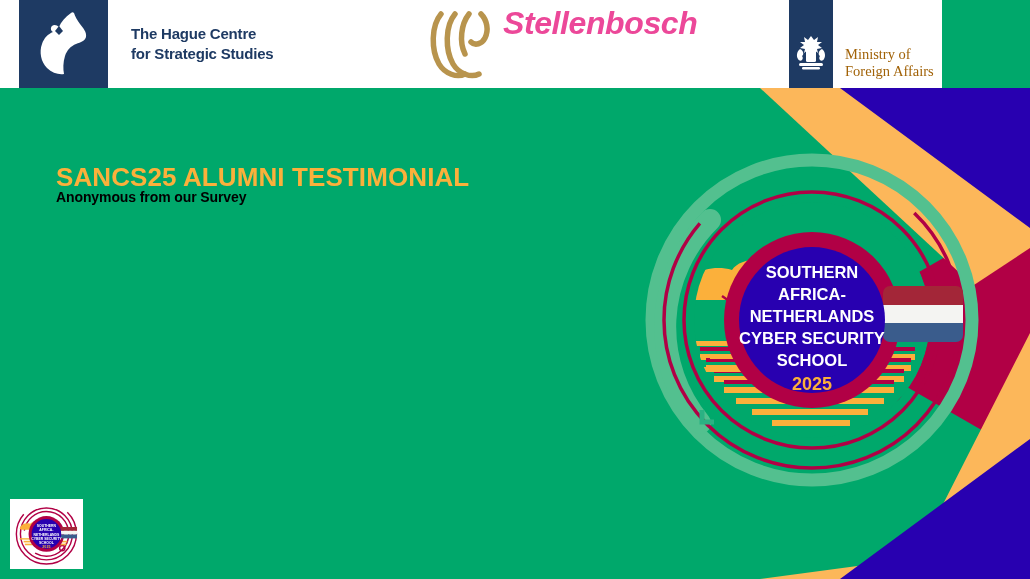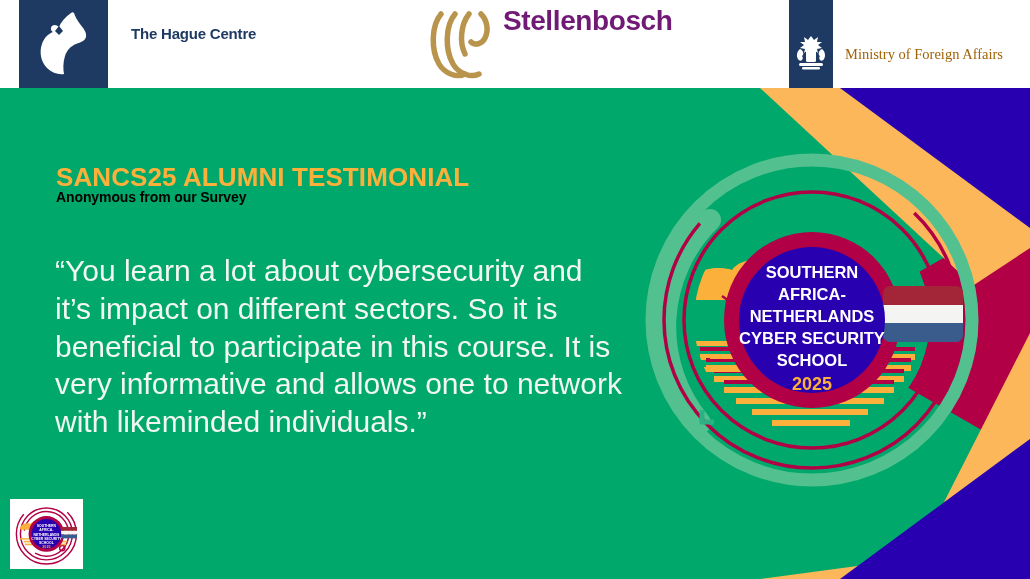--- a/index.html
+++ b/index.html
@@ -8,38 +8,38 @@
     font-family:"Liberation Sans", sans-serif;
     background:#ffffff;
   }
   #slide {
     position:relative; width:1030px; height:579px; overflow:hidden;
     background:#00a86b;
   }
 
   
   .header {
-    position:absolute; left:0; top:0; width:1030px; height:88px;
+    position:absolute; left:0; top:0; width:942px; height:88px;
     background:#ffffff; z-index:40;
   }
   .logo-hcss {
     position:absolute; left:19px; top:0px; width:89px; height:88px;
     background:#1e3a63;
   }
   .hcss-text {
     position:absolute; left:131px; top:24px;
     color:#1e3a63; font-size:15px; font-weight:bold; line-height:1.35;
     letter-spacing:-0.2px;
   }
   .logo-sun-mark {
     position:absolute; left:425px; top:6px; width:72px; height:76px;
   }
   .sun-title {
     position:absolute; left:503px; top:5px;
-    color:#701a75; font-size:28px; font-weight:bold; letter-spacing:-0.4px;
+    color:#ec4899; font-size:32px; font-weight:bold; letter-spacing:-0.4px;font-style:italic;
   }
   .sun-sub {
     position:absolute; left:504px; top:38px;
     color:#7a2b4b; font-size:11.5px; letter-spacing:1.9px; line-height:1.38;
   }
   .logo-minfa {
     position:absolute; left:789px; top:0px; width:44px; height:88px;
     background:#1e3a63;
   }
   .minfa-text {
@@ -169,21 +169,20 @@
     <text x="172" y="130" text-anchor="middle" fill="#ffffff" font-family="Liberation Sans, sans-serif" font-size="16.5" font-weight="bold">SOUTHERN</text>
     <text x="172" y="152" text-anchor="middle" fill="#ffffff" font-family="Liberation Sans, sans-serif" font-size="16.5" font-weight="bold">AFRICA-</text>
     <text x="172" y="174" text-anchor="middle" fill="#ffffff" font-family="Liberation Sans, sans-serif" font-size="16.5" font-weight="bold">NETHERLANDS</text>
     <text x="172" y="196" text-anchor="middle" fill="#ffffff" font-family="Liberation Sans, sans-serif" font-size="16.5" font-weight="bold">CYBER SECURITY</text>
     <text x="172" y="218" text-anchor="middle" fill="#ffffff" font-family="Liberation Sans, sans-serif" font-size="16.5" font-weight="bold">SCHOOL</text>
     <text x="172" y="242" text-anchor="middle" fill="#fbb03b" font-family="Liberation Sans, sans-serif" font-size="18" font-weight="bold">2025</text>
   </svg>
 
   <div class="title">SANCS25 ALUMNI TESTIMONIAL</div>
   <div class="subtitle">Anonymous from our Survey</div>
-  <div class="quote">“You learn a lot about cybersecurity and it’s impact on different sectors. So it is beneficial to participate in this course. It is very informative and allows one to network with likeminded individuals.”</div>
 
   <div class="mini-logo">
     <svg viewBox="0 0 345 345" width="73" height="70">
       <rect x="0" y="0" width="345" height="345" fill="#ffffff"></rect>
       <circle cx="172" cy="172" r="148" fill="none" stroke="#b10045" stroke-width="7" stroke-dasharray="690 240" stroke-dashoffset="120"></circle>
       <circle cx="172" cy="172" r="128" fill="none" stroke="#b10045" stroke-width="7"></circle>
       <circle cx="172" cy="172" r="110" fill="none" stroke="#b10045" stroke-width="7" stroke-dasharray="560 130" stroke-dashoffset="330"></circle>
       <circle cx="250" cy="242" r="13" fill="none" stroke="#b10045" stroke-width="7"></circle>
       <g>
         <path d="M 42 141 C 48 124 72 116 92 122 C 100 110 126 108 138 118
@@ -215,20 +214,21 @@
       <svg viewBox="0 0 89 88" width="89" height="88">
         <path d="M 52 13 C 46 17 42 22 40 27 C 38 25 35 24 33 26 C 31 28 32 31 34 32
                  C 29 34 25 38 23 44 C 20 52 22 62 28 68 C 33 73 40 75 45 74
                  C 44 69 44 62 46 56 C 48 50 52 46 57 44 C 62 42 66 41 67 37
                  C 68 32 64 28 61 24 C 58 20 56 16 55 13 C 54 12 53 12 52 13 Z" fill="#ffffff"></path>
         <path d="M 40 26 L 44 31 L 40 35 L 36 31 Z" fill="#1e3a63"></path>
       </svg>
     </div>
     <div class="hcss-text">
       <div>The Hague Centre</div>
+      <div>for Strategic Studies</div>
     </div>
 
     <svg class="logo-sun-mark" viewBox="0 0 72 76">
       <g fill="none" stroke="#b8944d" stroke-width="5.5" stroke-linecap="round">
         <path d="M 16 8 C 6 20 6 44 14 58 C 20 68 32 72 40 68"></path>
         <path d="M 30 8 C 20 20 20 44 28 58 C 34 68 46 72 54 68"></path>
         <path d="M 44 8 C 36 18 34 36 40 48"></path>
         <path d="M 56 8 C 62 14 64 24 60 32 C 57 38 50 40 46 36"></path>
       </g>
     </svg>

